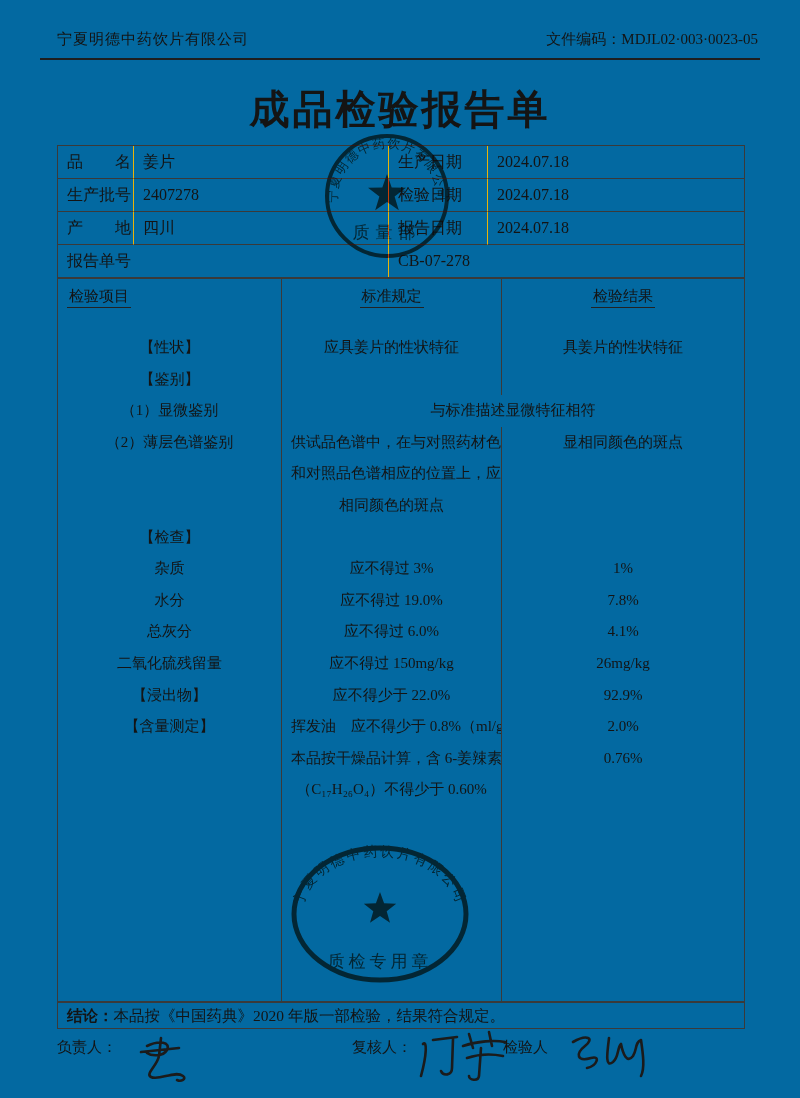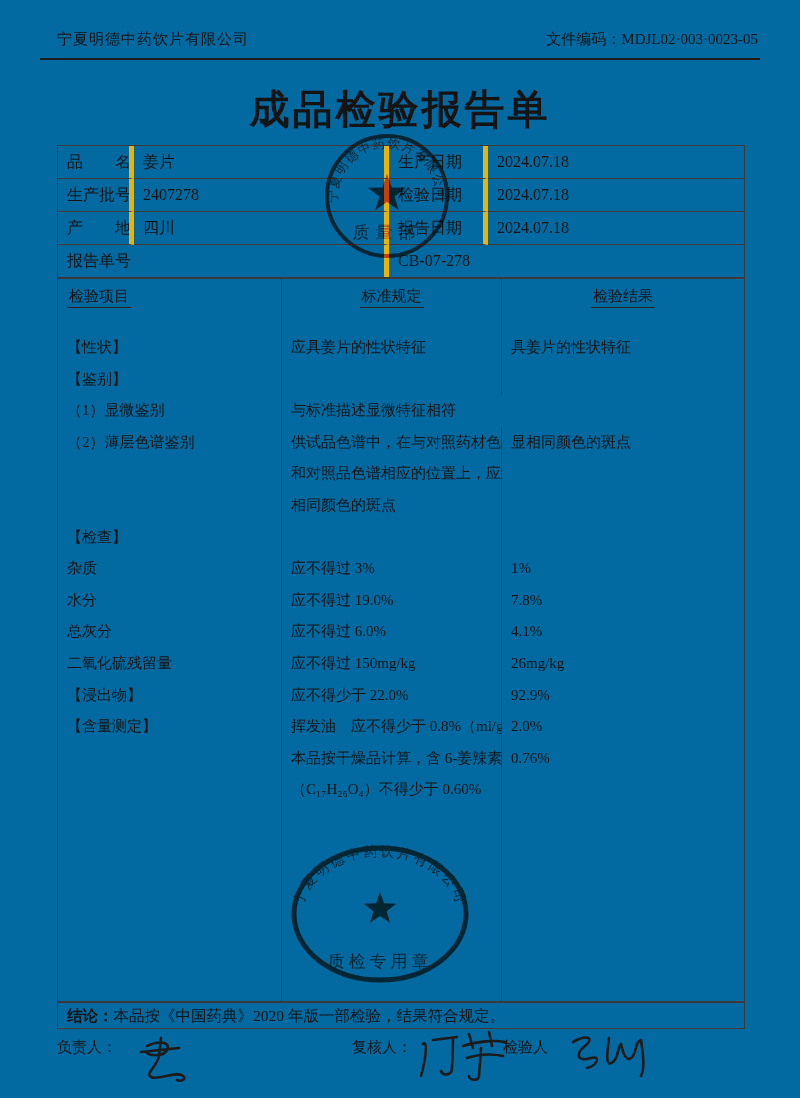--- a/index.html
+++ b/index.html
@@ -23,21 +23,21 @@
     font-size:40px; font-weight:bold; letter-spacing:3px;
   }
   
   .info-table {
     position:absolute; top:145px; left:57px; width:688px;
     display:grid; grid-template-columns:76px 255px 99px 1fr;
     border:1px solid #3a3a3a; box-sizing:border-box; font-size:16px;
   }
   .info-table .cell {
     height:33px; line-height:32px; padding:0 9px; box-sizing:border-box;
-    border-right:5px solid #eab308; border-bottom:1px solid #3a3a3a;
+    border-right:1px solid #eab308; border-bottom:1px solid #3a3a3a;
     white-space:nowrap; overflow:hidden;
   }
   .info-table .lastcol { border-right:none; }
   .info-table .lastrow { border-bottom:none; }
   .info-table .span-a { grid-column:1 / 3; }
   .info-table .span-b { grid-column:3 / 5; border-right:none; }
   
   .main-table {
     position:absolute; top:277px; left:57px; width:688px; height:725px;
     border:1px solid #3a3a3a; box-sizing:border-box;
@@ -47,21 +47,21 @@
   .mt-row.stamp-space { flex:1; }
   .mt-c { box-sizing:border-box; padding:0 9px; white-space:nowrap; overflow:hidden; }
   .c1 { width:224px; border-right:1px solid #3a3a3a; }
   .c2 { width:220px; border-right:1px solid #3a3a3a; }
   .c3 { flex:1; }
   .head-row { height:54px; }
   .head-row .mt-c { padding-top:9px; }
   .head-row .c2, .head-row .c3 { text-align:center; }
   .uline { border-bottom:1px solid #222; padding:0 2px 3px 2px; }
   .line-row { height:31.6px; }
-  .line-row .mt-c { line-height:31.6px; }
+  .line-row .mt-c { line-height:31.6px;text-align:center; }
   
   .conclusion {
     position:absolute; top:1002px; left:57px; width:688px; height:27px;
     border:1px solid #3a3a3a; box-sizing:border-box;
     line-height:25px; padding:0 9px; font-size:15.5px; white-space:nowrap;
   }
   .conclusion b { font-weight:bold; }
   
   .signatures { position:absolute; top:1030px; left:57px; width:688px; height:64px; font-size:15px; }
   .sig-label { position:absolute; top:8px; white-space:nowrap; }

